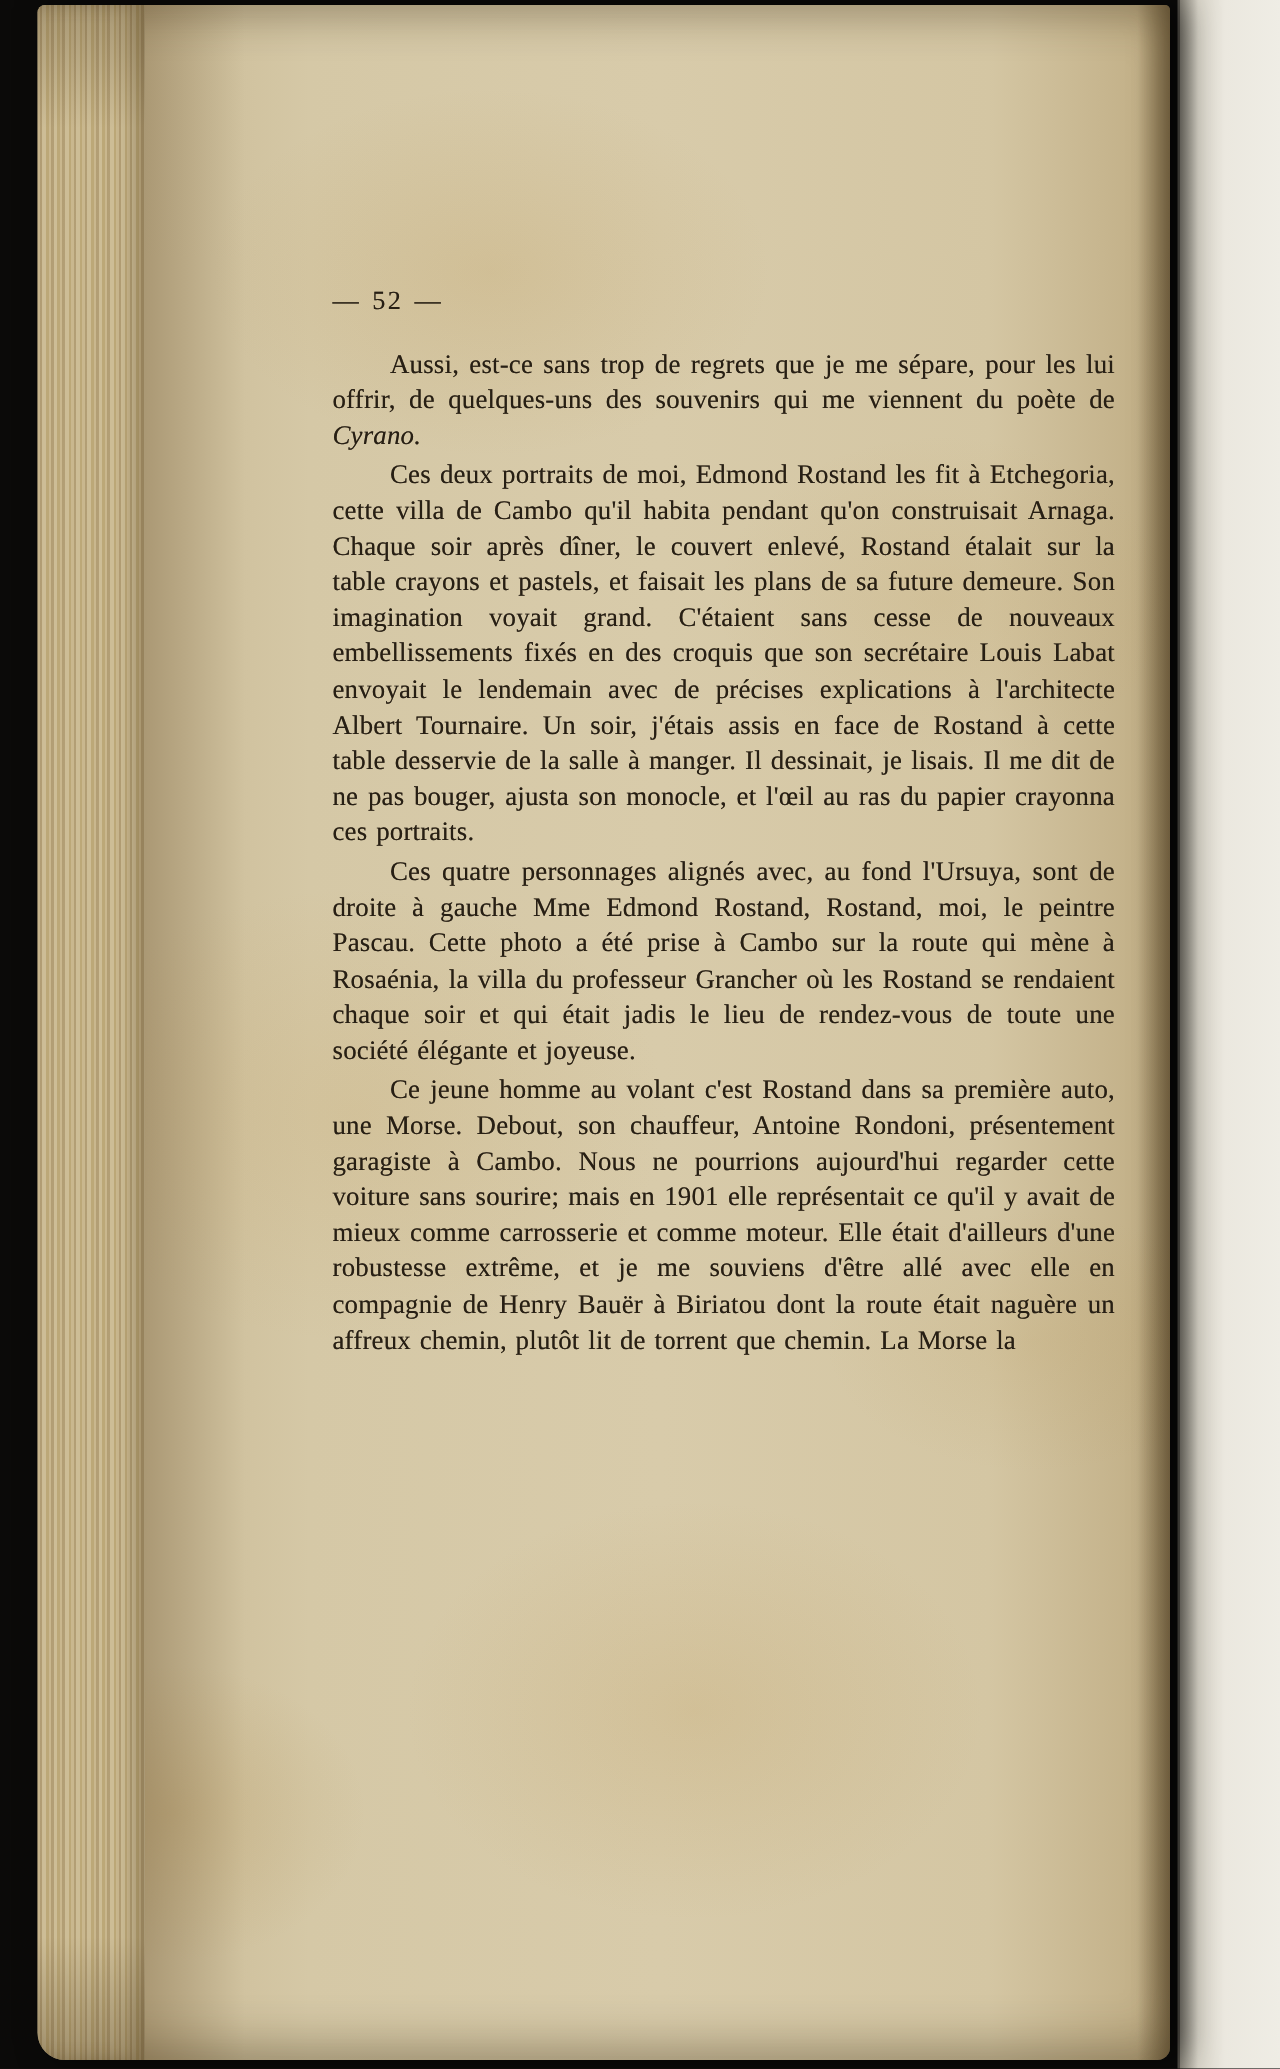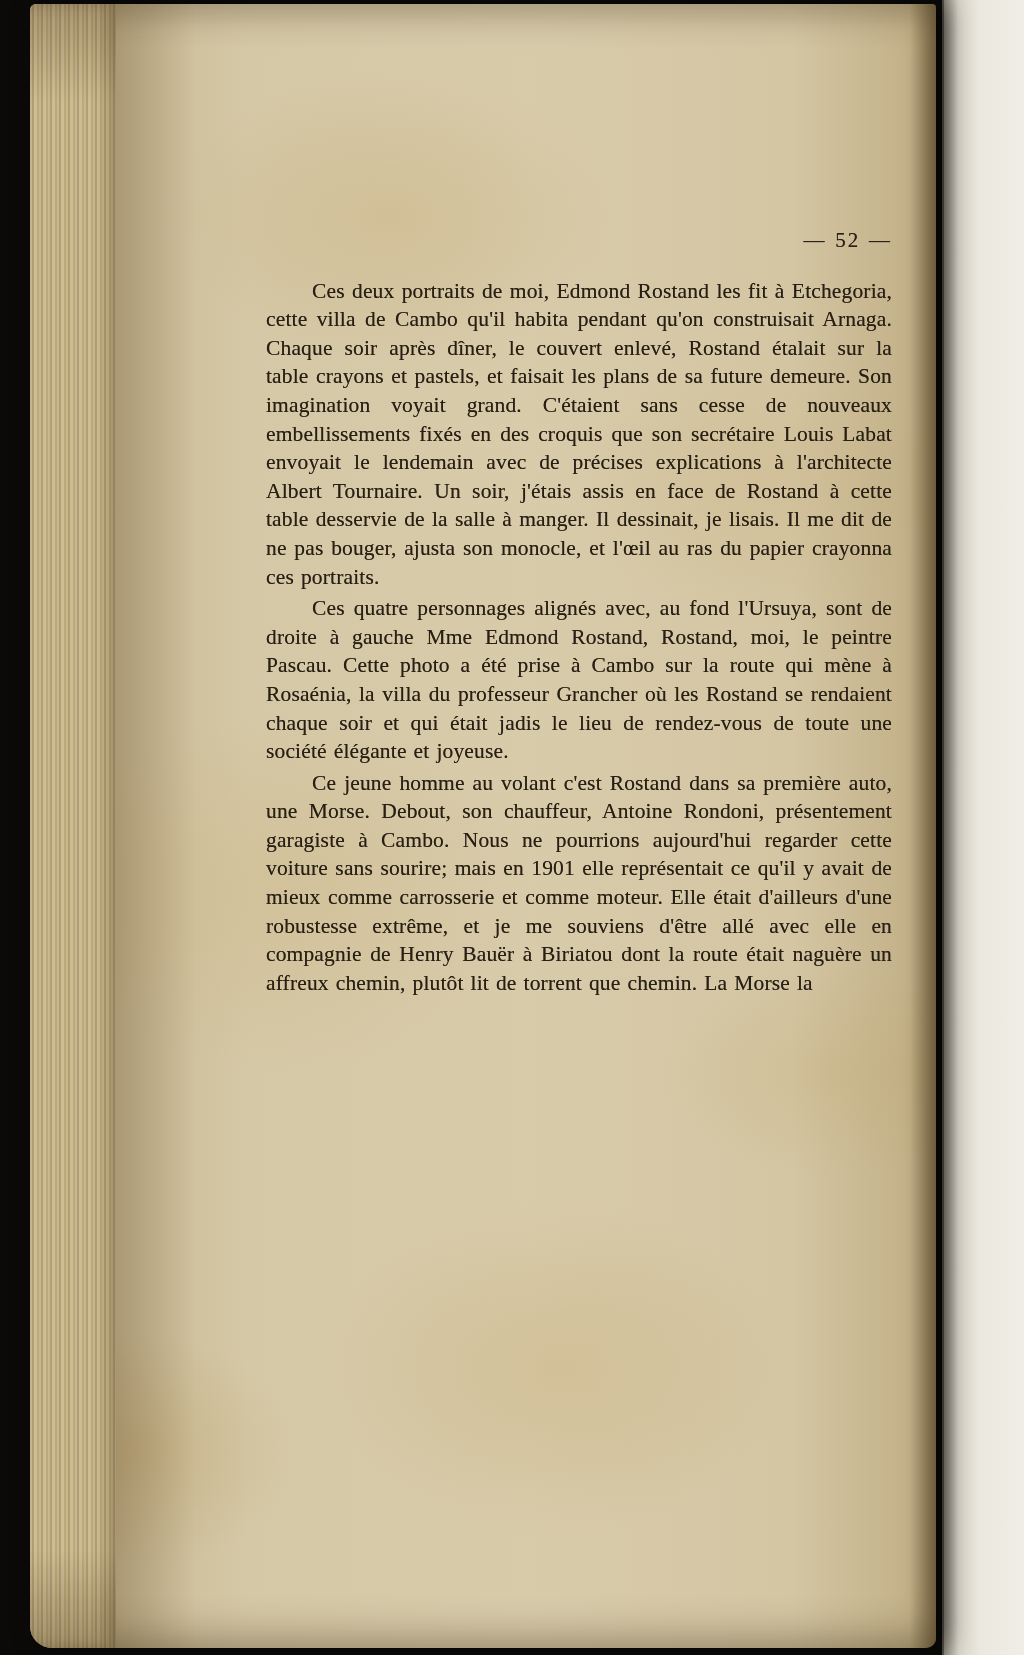--- a/index.html
+++ b/index.html
@@ -98,21 +98,21 @@
     width: 626px;
     color: #271f14;
     font-size: 21.5px;
     line-height: 28.6px;
     text-align: justify;
     letter-spacing: 0.15px;
     word-spacing: 1.5px;
     text-shadow: 0 0 0.5px rgba(45,33,20,0.65);
   }
   .page-number {
-    text-align: right;
+    text-align: left;
     font-size: 21px;
     letter-spacing: 2px;
     margin: 0 0 22px 0;
   }
   .para {
     margin: 0 0 3px 0;
   }
   .para.indent {
     text-indent: 46px;
   }
@@ -128,20 +128,21 @@
   <div class="next-page"></div>
 
   <div class="paper">
     <div class="page-edges"></div>
     <div class="gutter-shade"></div>
     <div class="right-rim"></div>
 
     <div class="text-block">
       <div class="page-number">— 52 —</div>
       <div>
+          <p class="para indent"><span>Aussi, est-ce sans trop de regrets que je me sépare, pour les lui offrir, de quelques-uns des souvenirs qui me viennent du poète de </span><span class="italic">Cyrano.</span></p>
           <p class="para indent"><span>Ces deux portraits de moi, Edmond Rostand les fit à Etchegoria, cette villa de Cambo qu'il habita pendant qu'on construisait Arnaga. Chaque soir après dîner, le couvert enlevé, Rostand étalait sur la table crayons et pastels, et faisait les plans de sa future demeure. Son imagination voyait grand. C'étaient sans cesse de nouveaux embellissements fixés en des croquis que son secrétaire Louis Labat envoyait le lendemain avec de précises explications à l'architecte Albert Tournaire. Un soir, j'étais assis en face de Rostand à cette table desservie de la salle à manger. Il dessinait, je lisais. Il me dit de ne pas bouger, ajusta son monocle, et l'œil au ras du papier crayonna ces portraits.</span></p>
           <p class="para indent"><span>Ces quatre personnages alignés avec, au fond l'Ursuya, sont de droite à gauche Mme Edmond Rostand, Rostand, moi, le peintre Pascau. Cette photo a été prise à Cambo sur la route qui mène à Rosaénia, la villa du professeur Grancher où les Rostand se rendaient chaque soir et qui était jadis le lieu de rendez-vous de toute une société élégante et joyeuse.</span></p>
           <p class="para indent"><span>Ce jeune homme au volant c'est Rostand dans sa première auto, une Morse. Debout, son chauffeur, Antoine Rondoni, présentement garagiste à Cambo. Nous ne pourrions aujourd'hui regarder cette voiture sans sourire; mais en 1901 elle représentait ce qu'il y avait de mieux comme carrosserie et comme moteur. Elle était d'ailleurs d'une robustesse extrême, et je me souviens d'être allé avec elle en compagnie de Henry Bauër à Biriatou dont la route était naguère un affreux chemin, plutôt lit de torrent que chemin. La Morse la</span></p>
         </div>
     </div>
   </div>
 
 </div>
 
 </body></html>

